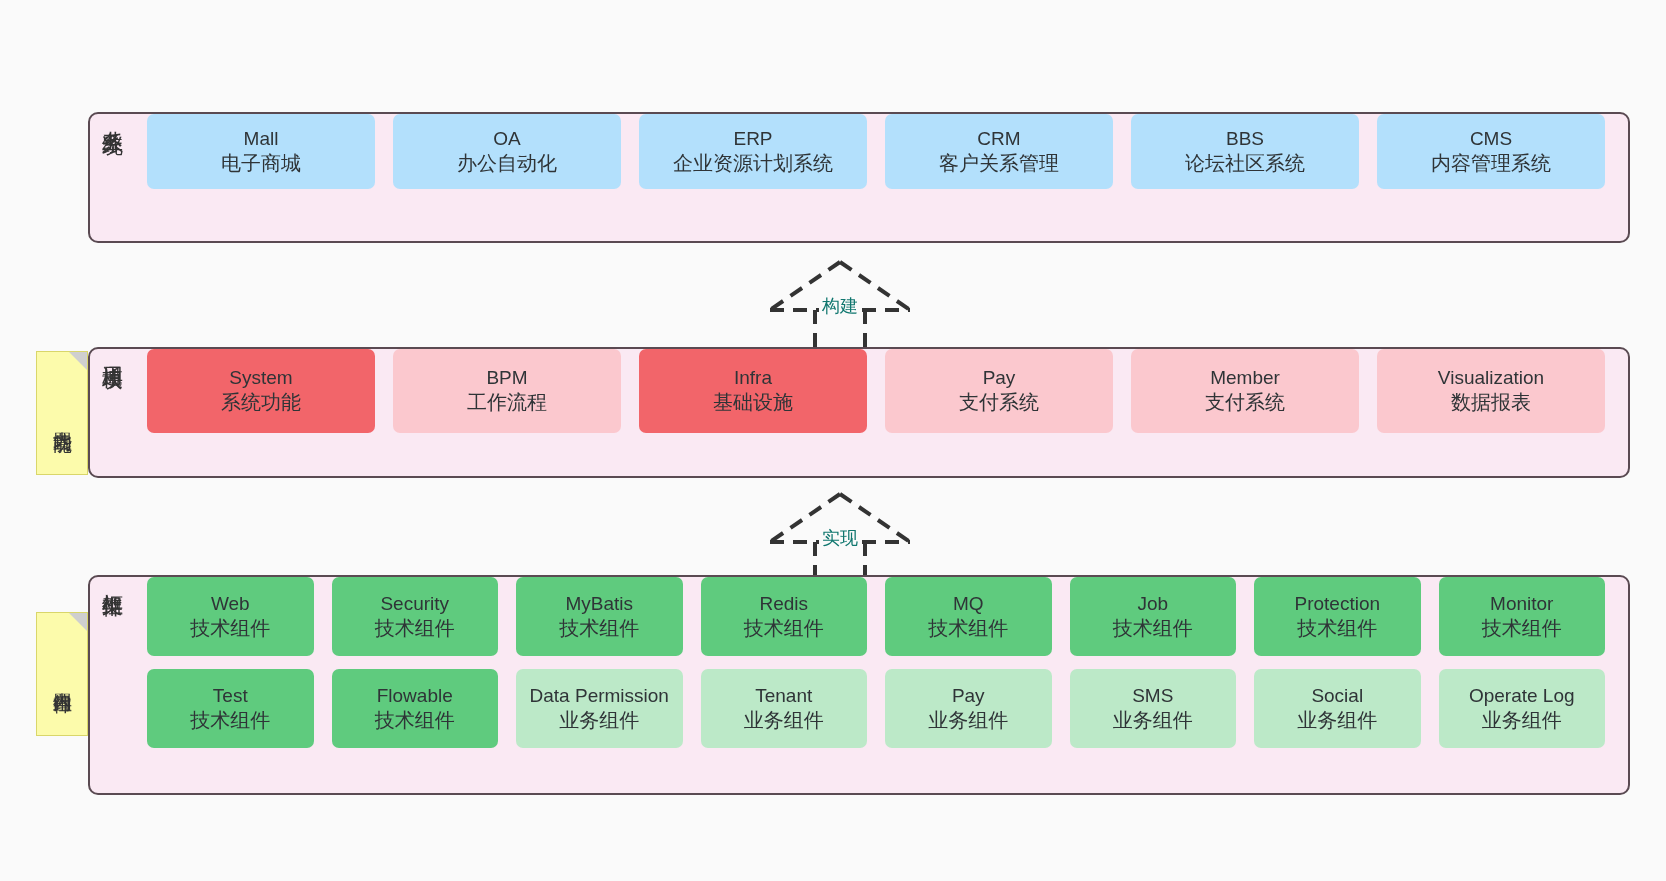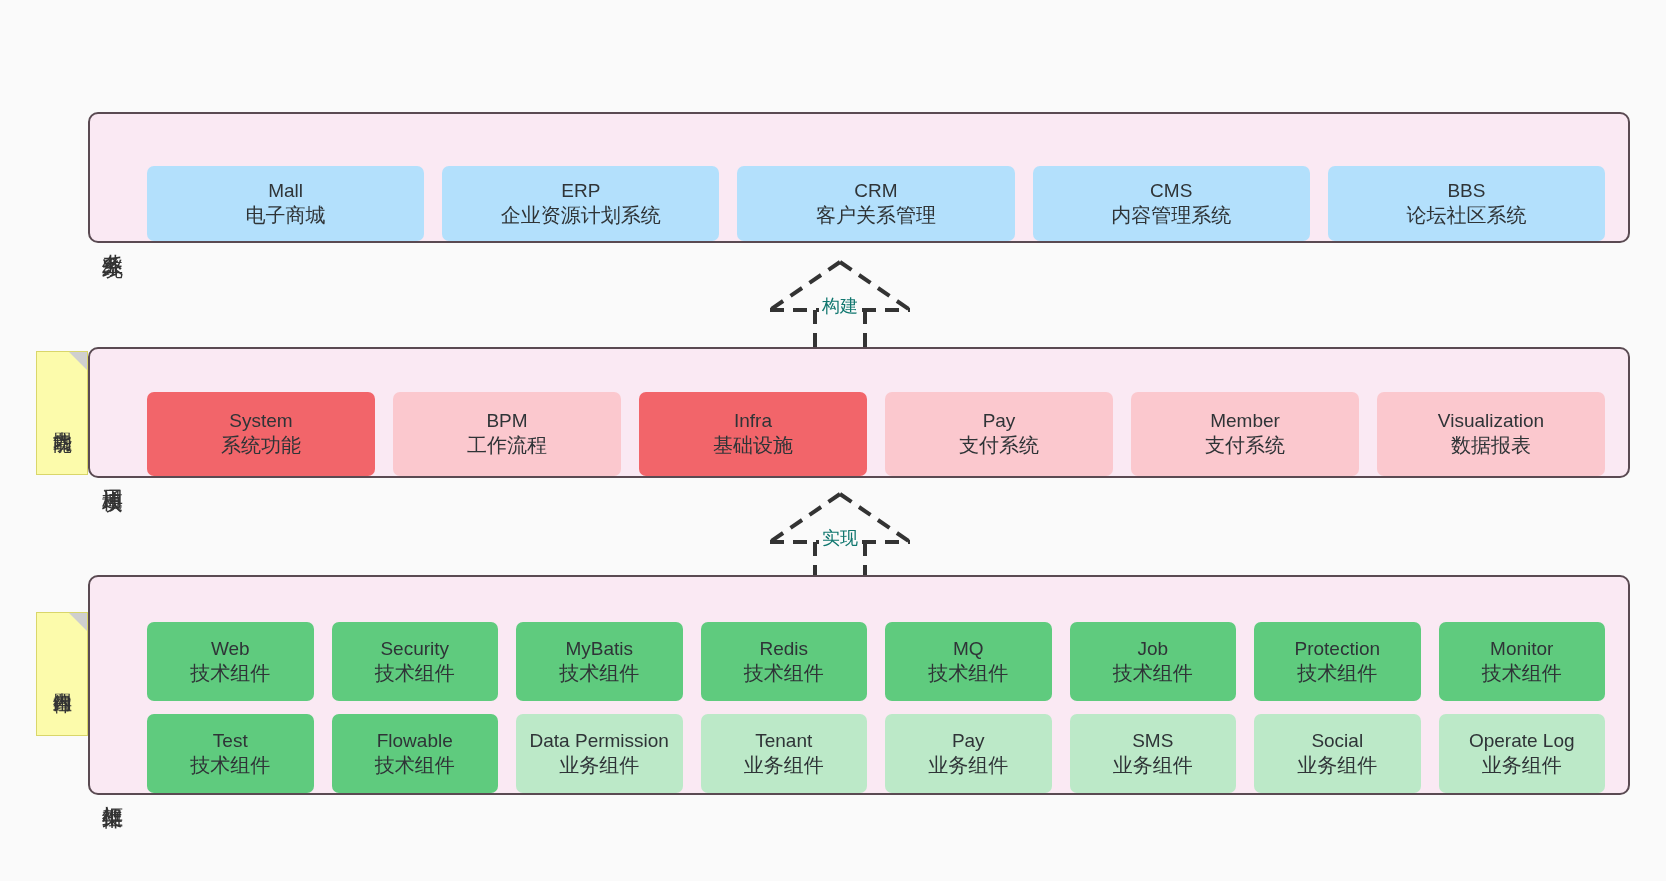--- a/index.html
+++ b/index.html
@@ -14,21 +14,21 @@
   .canvas{position:absolute;inset:0;}
 
   
   .layer{
     position:absolute;
     background:#fae9f3;
     border:2px solid #5a4a52;
     border-radius:10px;
     box-sizing:border-box;
     display:flex;
-    align-items:flex-end;
+    align-items:flex-start;
   }
   .layer-title{
     width:44px;
     flex:0 0 44px;
     display:flex;
     align-items:center;
     justify-content:center;
     font-size:21px;
     line-height:1.18;
     letter-spacing:1px;
@@ -139,39 +139,43 @@
 
   <div class="layer" id="layer-business">
     <div class="layer-title">业务系统</div>
     <div class="layer-body">
 
       <div class="node blue">
         <span class="ln">Mall</span>
         <span class="ln ln2">电子商城</span>
       </div>
 
+      <div class="node blue">
+        <span class="ln">OA</span>
+        <span class="ln ln2">办公自动化</span>
+      </div>
 
       <div class="node blue">
         <span class="ln">ERP</span>
         <span class="ln ln2">企业资源计划系统</span>
       </div>
 
       <div class="node blue">
         <span class="ln">CRM</span>
         <span class="ln ln2">客户关系管理</span>
       </div>
 
       <div class="node blue">
+        <span class="ln">BBS</span>
+        <span class="ln ln2">论坛社区系统</span>
+      </div>
+
+      <div class="node blue">
         <span class="ln">CMS</span>
         <span class="ln ln2">内容管理系统</span>
-      </div>
-
-      <div class="node blue">
-        <span class="ln">BBS</span>
-        <span class="ln ln2">论坛社区系统</span>
       </div>
 
     </div>
   </div>
 
   <div class="arrow" id="arrow-build">
     <svg width="160" height="95" viewBox="0 0 160 95">
       <path d="M80 4 L150 52" stroke="#333" stroke-width="4" fill="none" stroke-dasharray="14,9"></path>
       <path d="M80 4 L10 52" stroke="#333" stroke-width="4" fill="none" stroke-dasharray="14,9"></path>
       <path d="M10 52 L150 52" stroke="#333" stroke-width="4" fill="none" stroke-dasharray="14,9"></path>

